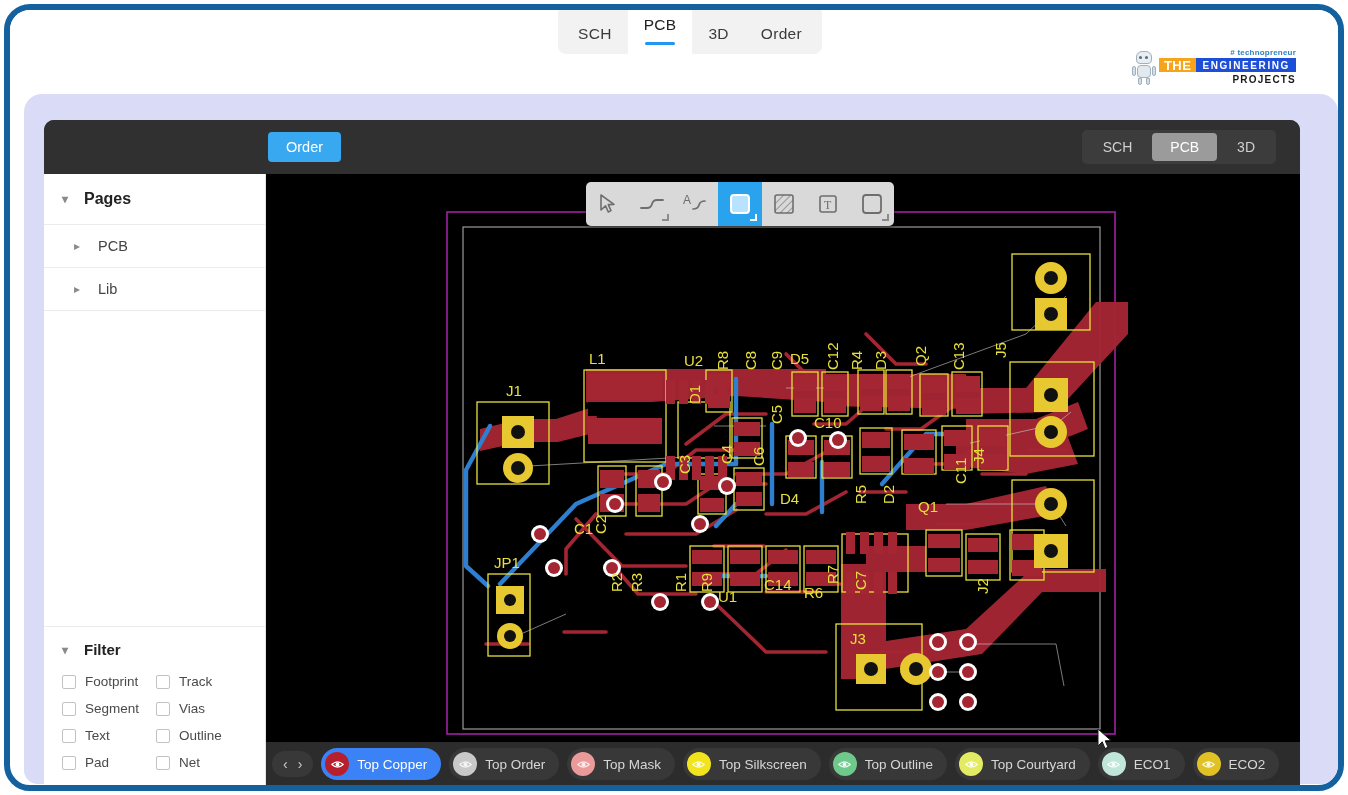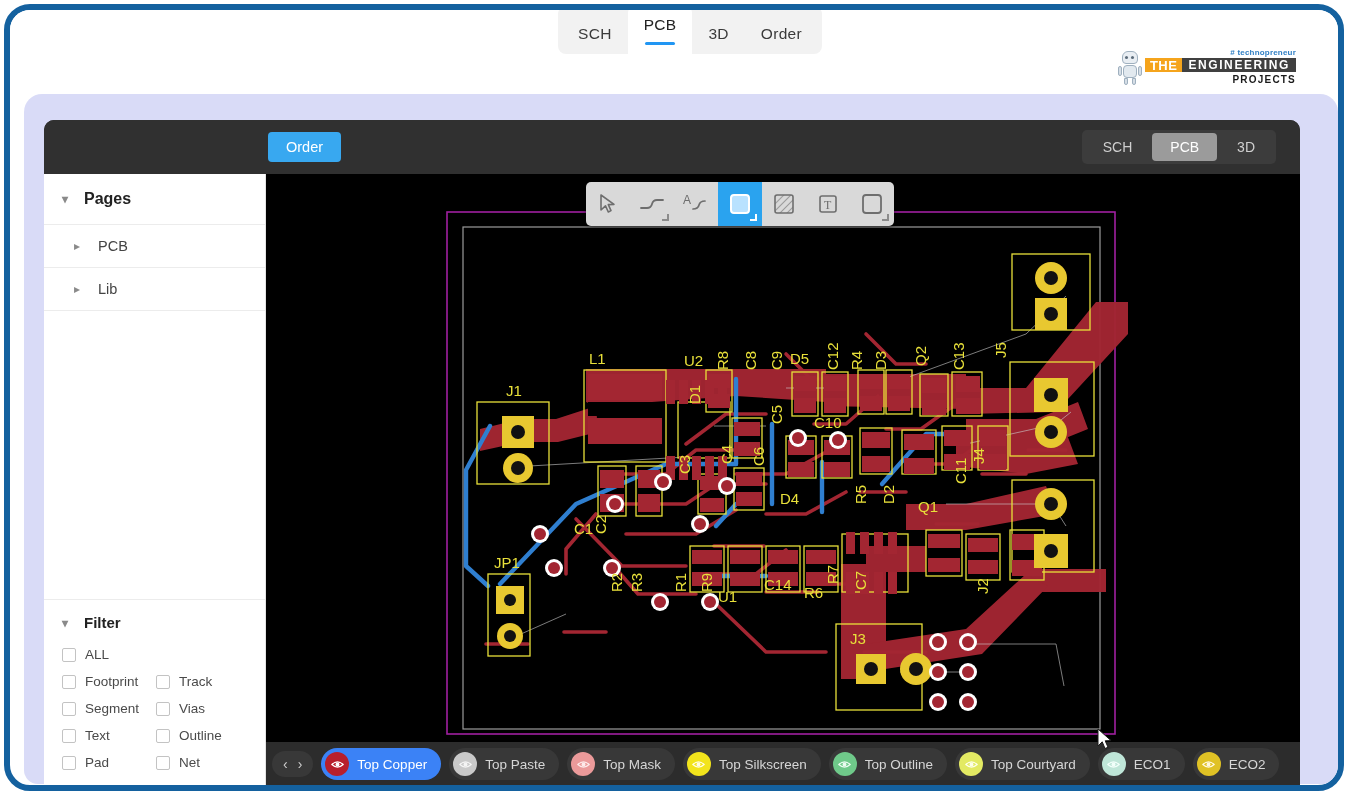--- a/index.html
+++ b/index.html
@@ -77,21 +77,21 @@
   }
   #logo-robot .rleg{position:absolute;top:27px;width:4px;height:7px;background:#d6dee6;border:1px solid #9fb0bf;border-radius:0 0 3px 3px;}
   #logo-robot .rleg.l{left:5px;} #logo-robot .rleg.r{left:13px;}
   #logo-robot .rarm{position:absolute;top:15px;width:4px;height:10px;background:#d6dee6;border:1px solid #9fb0bf;border-radius:3px;}
   #logo-robot .rarm.l{left:-1px;} #logo-robot .rarm.r{left:19px;}
   #logo-text { display:flex; flex-direction:column; align-items:flex-end; }
   #logo-tagline { font-size:8px; color:#2f7fc4; font-weight:bold; letter-spacing:.2px; margin-bottom:1px;}
   #logo-main { display:flex; height:14px; }
   #logo-the { background:#f5a41c; color:#ffffff; font-weight:bold; font-size:13px;
     padding:0 5px; display:flex; align-items:center; letter-spacing:.5px;}
-  #logo-eng { background:#404040; color:#ffffff; font-weight:bold; font-size:12px;
+  #logo-eng { background:#1d4ed8; color:#ffffff; font-weight:bold; font-size:10px;
     padding:0 6px; display:flex; align-items:center; letter-spacing:1.6px;}
   #logo-projects { font-size:10px; font-weight:bold; color:#1a1a1a; letter-spacing:1.2px; margin-top:2px;}
 
   
   #backdrop {
     position: absolute; left: 14px; top: 84px;
     width: 1314px; height: 690px;
     background: #d9dbf7;
     border-radius: 18px 18px 14px 14px;
   }
@@ -306,26 +306,20 @@
         </div>
 
         <div id="pages-spacer"></div>
 
         <div id="filter-section">
           <div id="filter-head">
             <span class="chev">▾</span>
             <span>Filter</span>
           </div>
 
-          <div class="cb-row">
-            <div class="cb col1">
-              <span class="box"></span>
-              <span>ALL</span>
-            </div>
-          </div>
 
           <div class="cb-row">
             <div class="cb col1">
               <span class="box"></span>
               <span>Footprint</span>
             </div>
             <div class="cb">
               <span class="box"></span>
               <span>Track</span>
             </div>
@@ -746,21 +740,21 @@
             <span>Top Copper</span>
           </div>
 
           <div class="layer-chip">
             <span class="swatch" style="background:#c9c9c9">
               <svg class="eye" viewBox="0 0 16 16">
                   <path d="M1 8 Q8 1.5 15 8 Q8 14.5 1 8 Z" fill="none" stroke="#f4f4f4" stroke-width="1.4"></path>
                   <circle cx="8" cy="8" r="2.4" fill="#f4f4f4"></circle>
                 </svg>
             </span>
-            <span>Top Paste</span>
+            <span>Top Order</span>
           </div>
 
           <div class="layer-chip">
             <span class="swatch" style="background:#eb9a9a">
               <svg class="eye" viewBox="0 0 16 16">
                   <path d="M1 8 Q8 1.5 15 8 Q8 14.5 1 8 Z" fill="none" stroke="#fdeaea" stroke-width="1.4"></path>
                   <circle cx="8" cy="8" r="2.4" fill="#fdeaea"></circle>
                 </svg>
             </span>
             <span>Top Mask</span>

